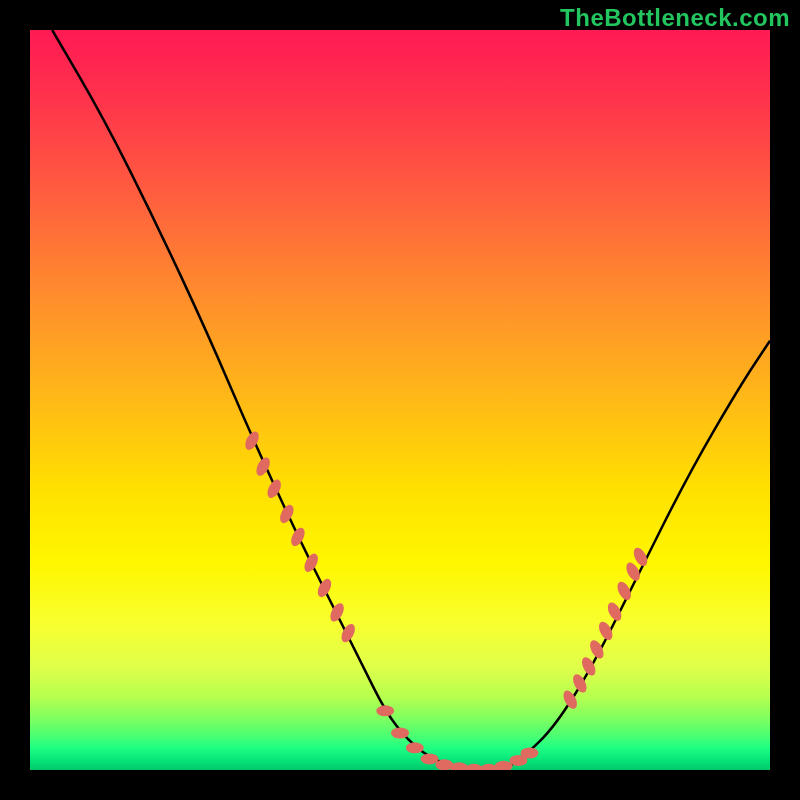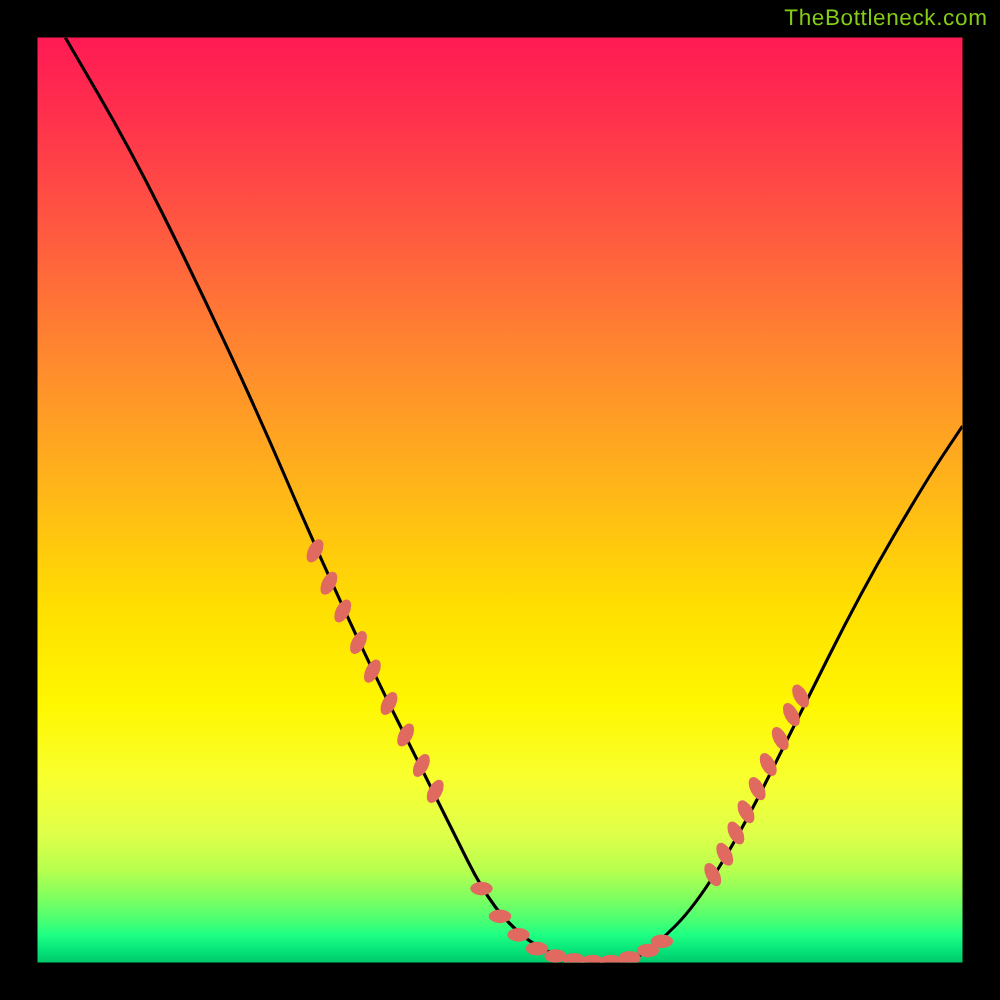--- a/index.html
+++ b/index.html
@@ -46,23 +46,23 @@
     position: absolute;
     left: 0;
     top: 0;
     width: 740px;
     height: 740px;
   }
   .watermark {
     position: absolute;
     top: 4px;
     right: 10px;
-    color: #84cc16;
-    font-size: 18px;
-    font-weight: 400;
+    color: #22c55e;
+    font-size: 24px;
+    font-weight: 700;
     letter-spacing: 0.5px;
     user-select: none;
   }
 </style>
 </head>
 <body>
 
 <div class="stage">
 
   <div class="watermark">TheBottleneck.com</div>

